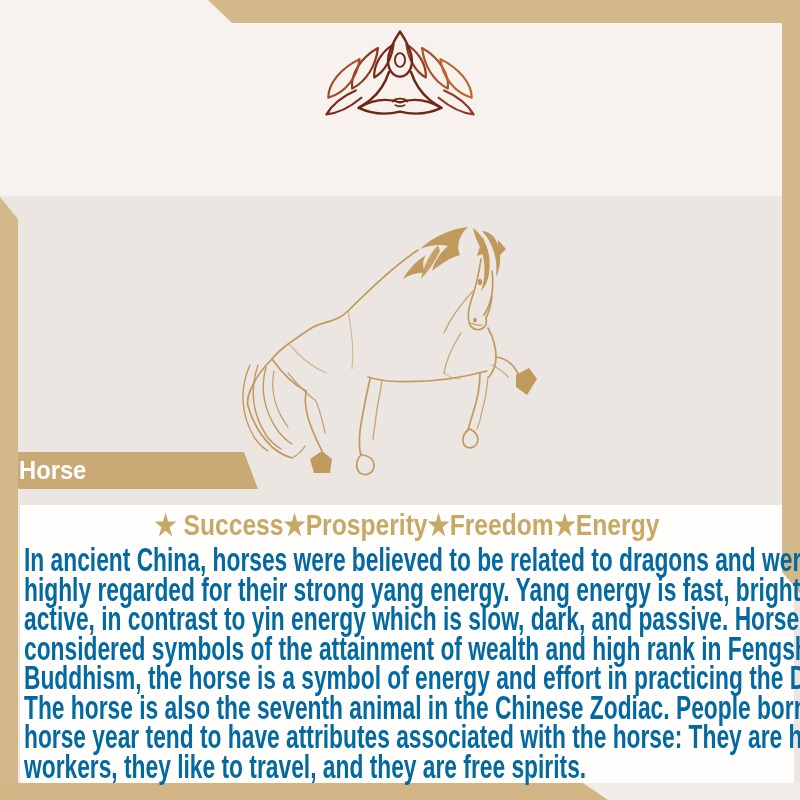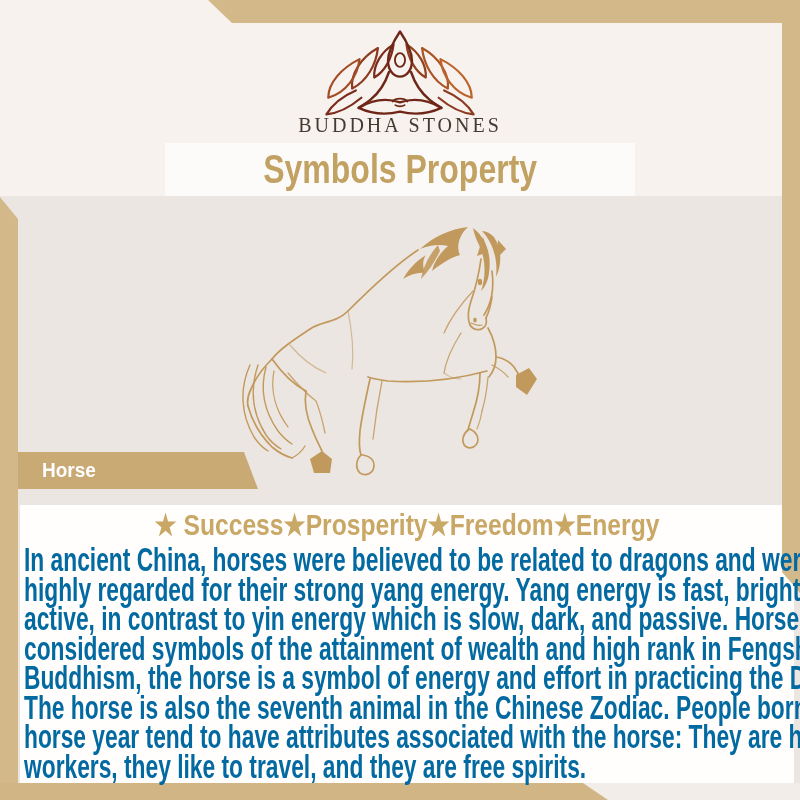--- a/index.html
+++ b/index.html
@@ -21,21 +21,21 @@
   .top-band{position:absolute;left:208px;top:0;width:592px;height:23px;background:#d3b98a;
     clip-path:polygon(0 0,100% 0,100% 100%,24px 100%);}
   .right-strip{position:absolute;left:782px;top:23px;width:18px;height:570px;background:#d3b98a;
     clip-path:polygon(0 0,100% 0,100% 100%,0 549px);}
   .bottom-band{position:absolute;left:0;top:783px;width:608px;height:17px;background:#d1b584;
     clip-path:polygon(0 0,583px 0,608px 100%,0 100%);}
 
   
   .zodiac-banner{position:absolute;left:18px;top:452px;width:240px;height:37px;background:#c9aa74;
     clip-path:polygon(0 0,226px 0,240px 100%,0 100%);}
-  .zodiac-banner .label{display:block;padding-left:24px;line-height:37px;font-size:20px;font-weight:bold;color:#ffffff;}
+  .zodiac-banner .label{display:block;padding-left:1px;line-height:37px;font-size:25px;font-weight:bold;color:#ffffff;}
   .zodiac-banner .label span{display:inline-block;transform:scaleX(0.95);transform-origin:left center;}
 
   
   .logo{position:absolute;left:300px;top:26px;width:200px;height:92px;}
   .brand-name{position:absolute;left:0;top:114px;width:800px;text-align:center;
     font-family:"Liberation Serif",serif;font-size:20px;letter-spacing:3px;color:#453a30;}
 
   
   .horse{position:absolute;left:230px;top:215px;width:370px;height:290px;}
 
@@ -76,25 +76,21 @@
       <path d="M100,6 C92,18 87,28 87,38 C87,48 93,55 100,55 C107,55 113,48 113,38 C113,28 108,18 100,6 Z"></path>
       <ellipse cx="100" cy="37" rx="5.5" ry="7.5" stroke-width="2"></ellipse>
       <path d="M88,50 C84,62 78,72 68,80 C63,84 58,87 55,89"></path>
       <path d="M112,50 C116,62 122,72 132,80 C137,84 142,87 145,89"></path>
       <path d="M55,89 C70,80 85,78 100,83 C115,78 130,80 145,89 C132,95 116,97 100,93 C84,97 68,95 55,89 Z"></path>
       <path d="M92,82 C95,78 105,78 108,82" stroke-width="2"></path>
       <path d="M95,86 a6,3 0 0 0 10,0" stroke-width="2"></path>
     </g>
   </svg>
 
-  <div class="brand-name">BUDDHA STONES</div>
 
-  <div class="title-band">
-    <div class="title"><span>Symbols Property</span></div>
-  </div>
 
   <svg class="horse" viewBox="0 0 370 290" fill="none" stroke="#c2995c" stroke-width="1.7" stroke-linecap="round" stroke-linejoin="round">
 
     <path d="M253,22 L247,41 L258,37 Z" fill="#c2995c" stroke="none"></path>
     <path d="M268,25 L266,44 L276,34 Z" fill="#c2995c" stroke="none"></path>
 
     <path d="M243,13 C255,22 262,38 259,58 C258,66 255,72 251,76 C256,62 256,44 249,30 C246,24 244,18 243,13 Z" fill="#c2995c" stroke="none"></path>
     <path d="M252,16 C263,28 268,44 266,62 C272,50 272,34 264,22 C260,18 256,16 252,16 Z" fill="#c2995c" stroke="none"></path>
 
     <path d="M238,12 C220,14 203,22 190,34 C200,30 210,29 218,31 C210,38 204,47 202,56 C212,48 222,42 230,40 C226,32 229,20 238,12 Z" fill="#c2995c" stroke="none"></path>

